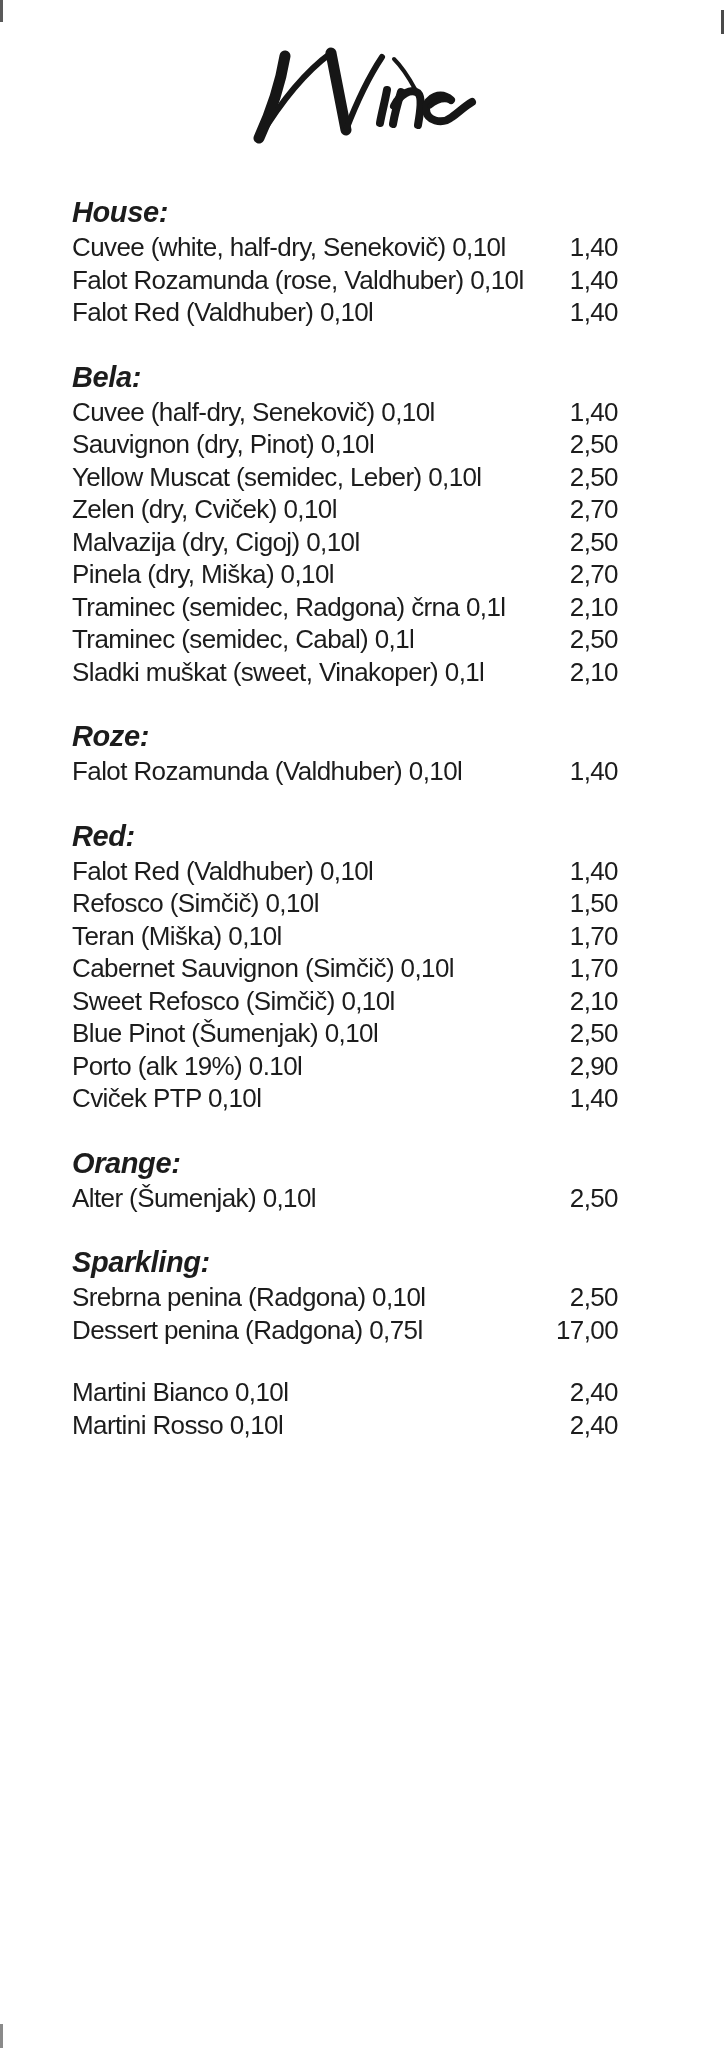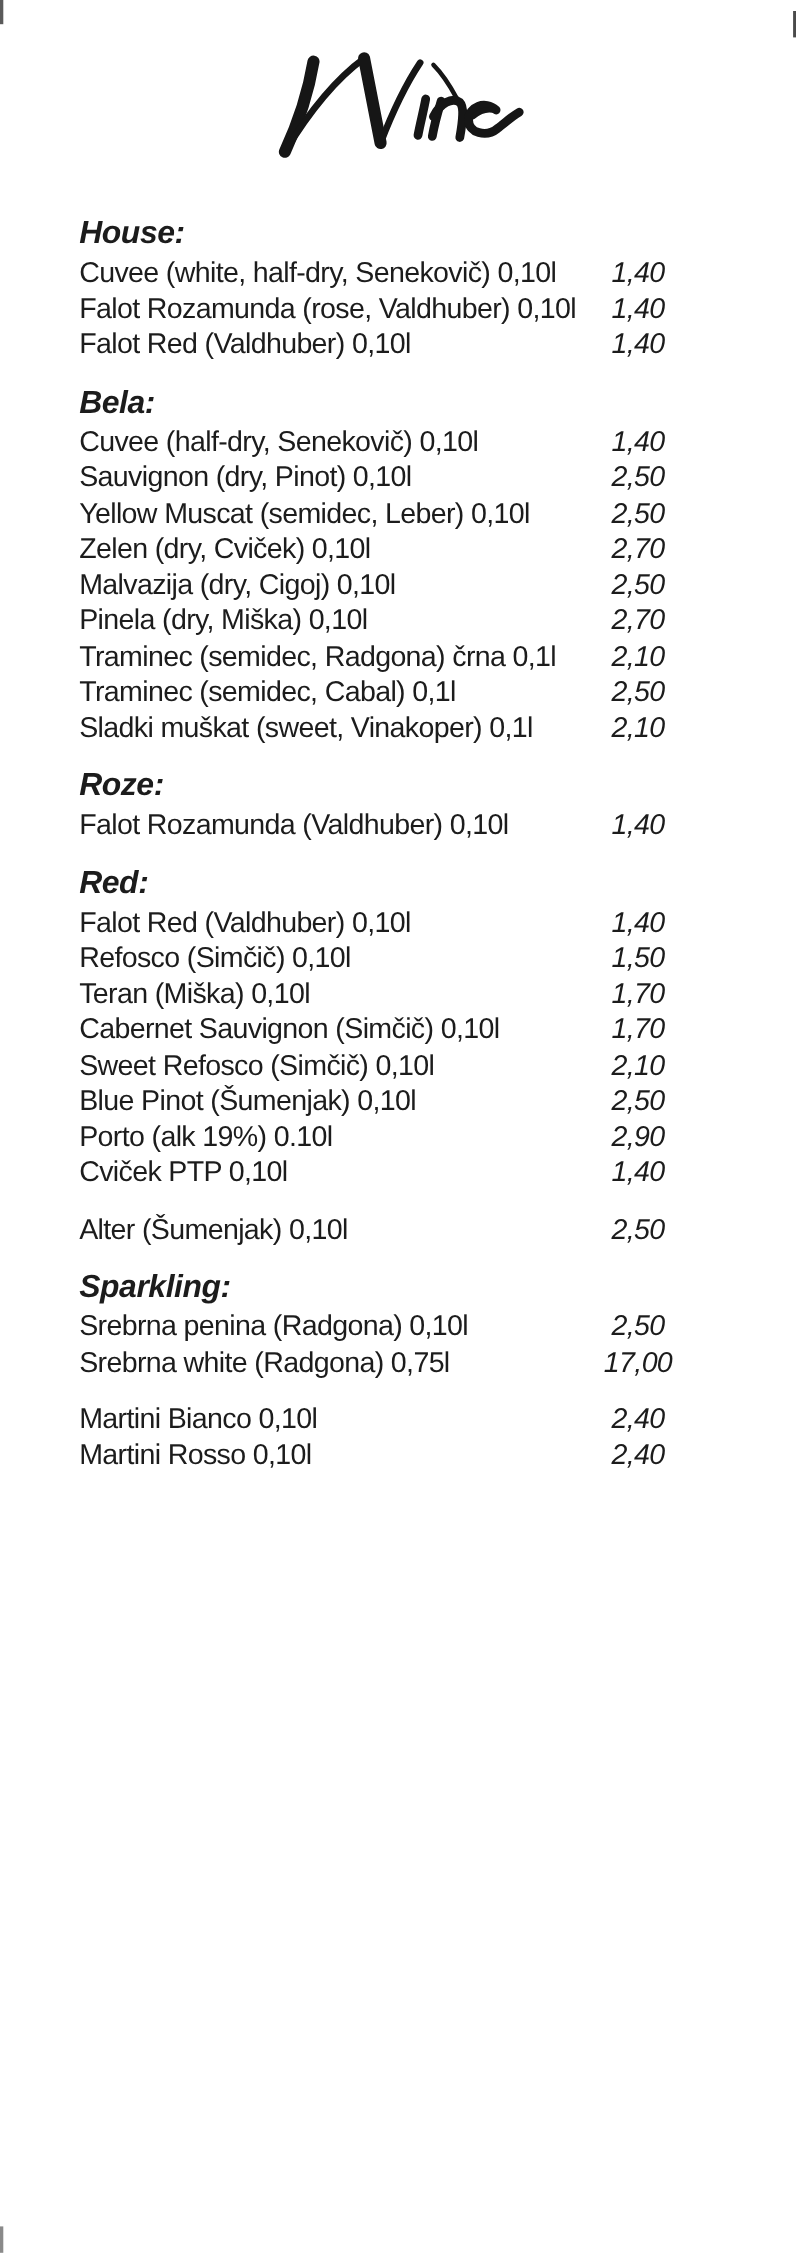--- a/index.html
+++ b/index.html
@@ -29,39 +29,39 @@
     padding-top: 46px;
     display: flex;
     justify-content: center;
     margin-left: 30px; 
   }
 
   
   .menu {
     margin: 38px 106px 0 72px;
   }
-  .menu-section { margin-top: 19px; }
+  .menu-section { margin-top: 30px; }
   .menu-section:first-child { margin-top: 12px; }
   .section-heading {
     margin: 0;
     font-size: 29px;
     font-weight: bold;
     font-style: italic;
     line-height: 37px;
     letter-spacing: -0.4px;
   }
   .menu-row {
     display: flex;
     align-items: baseline;
     font-size: 26px;
     line-height: 32.5px;
     letter-spacing: -0.6px;
   }
   .item-label { flex: 1; white-space: nowrap; overflow: hidden; }
-  .item-price { min-width: 76px; text-align: center; white-space: nowrap; font-style: italic; }
+  .item-price { min-width: 76px; text-align: right; white-space: nowrap; }
 </style>
 </head>
 <body>
 
 <div class="edge-mark edge-top-left"></div>
 <div class="edge-mark edge-top-right"></div>
 <div class="edge-mark edge-bottom-left"></div>
 
 <header class="title-wrap" role="heading" aria-level="1" aria-label="Wine">
   <svg width="250" height="110" viewBox="0 0 250 110">
@@ -202,37 +202,38 @@
     <span class="item-price">2,90</span>
   </div>
 
   <div class="menu-row">
     <span class="item-label">Cviček PTP 0,10l</span>
     <span class="item-price">1,40</span>
   </div>
 </section>
 
   <section class="menu-section">
+    <h2 class="section-heading">Orange:</h2>
 
   <div class="menu-row">
     <span class="item-label">Alter (Šumenjak) 0,10l</span>
     <span class="item-price">2,50</span>
   </div>
 </section>
 
   <section class="menu-section">
     <h2 class="section-heading">Sparkling:</h2>
 
   <div class="menu-row">
     <span class="item-label">Srebrna penina (Radgona) 0,10l</span>
     <span class="item-price">2,50</span>
   </div>
 
   <div class="menu-row">
-    <span class="item-label">Srebrna white (Radgona) 0,75l</span>
+    <span class="item-label">Dessert penina (Radgona) 0,75l</span>
     <span class="item-price">17,00</span>
   </div>
 </section>
 
   <section class="menu-section">
 
   <div class="menu-row">
     <span class="item-label">Martini Bianco 0,10l</span>
     <span class="item-price">2,40</span>
   </div>

